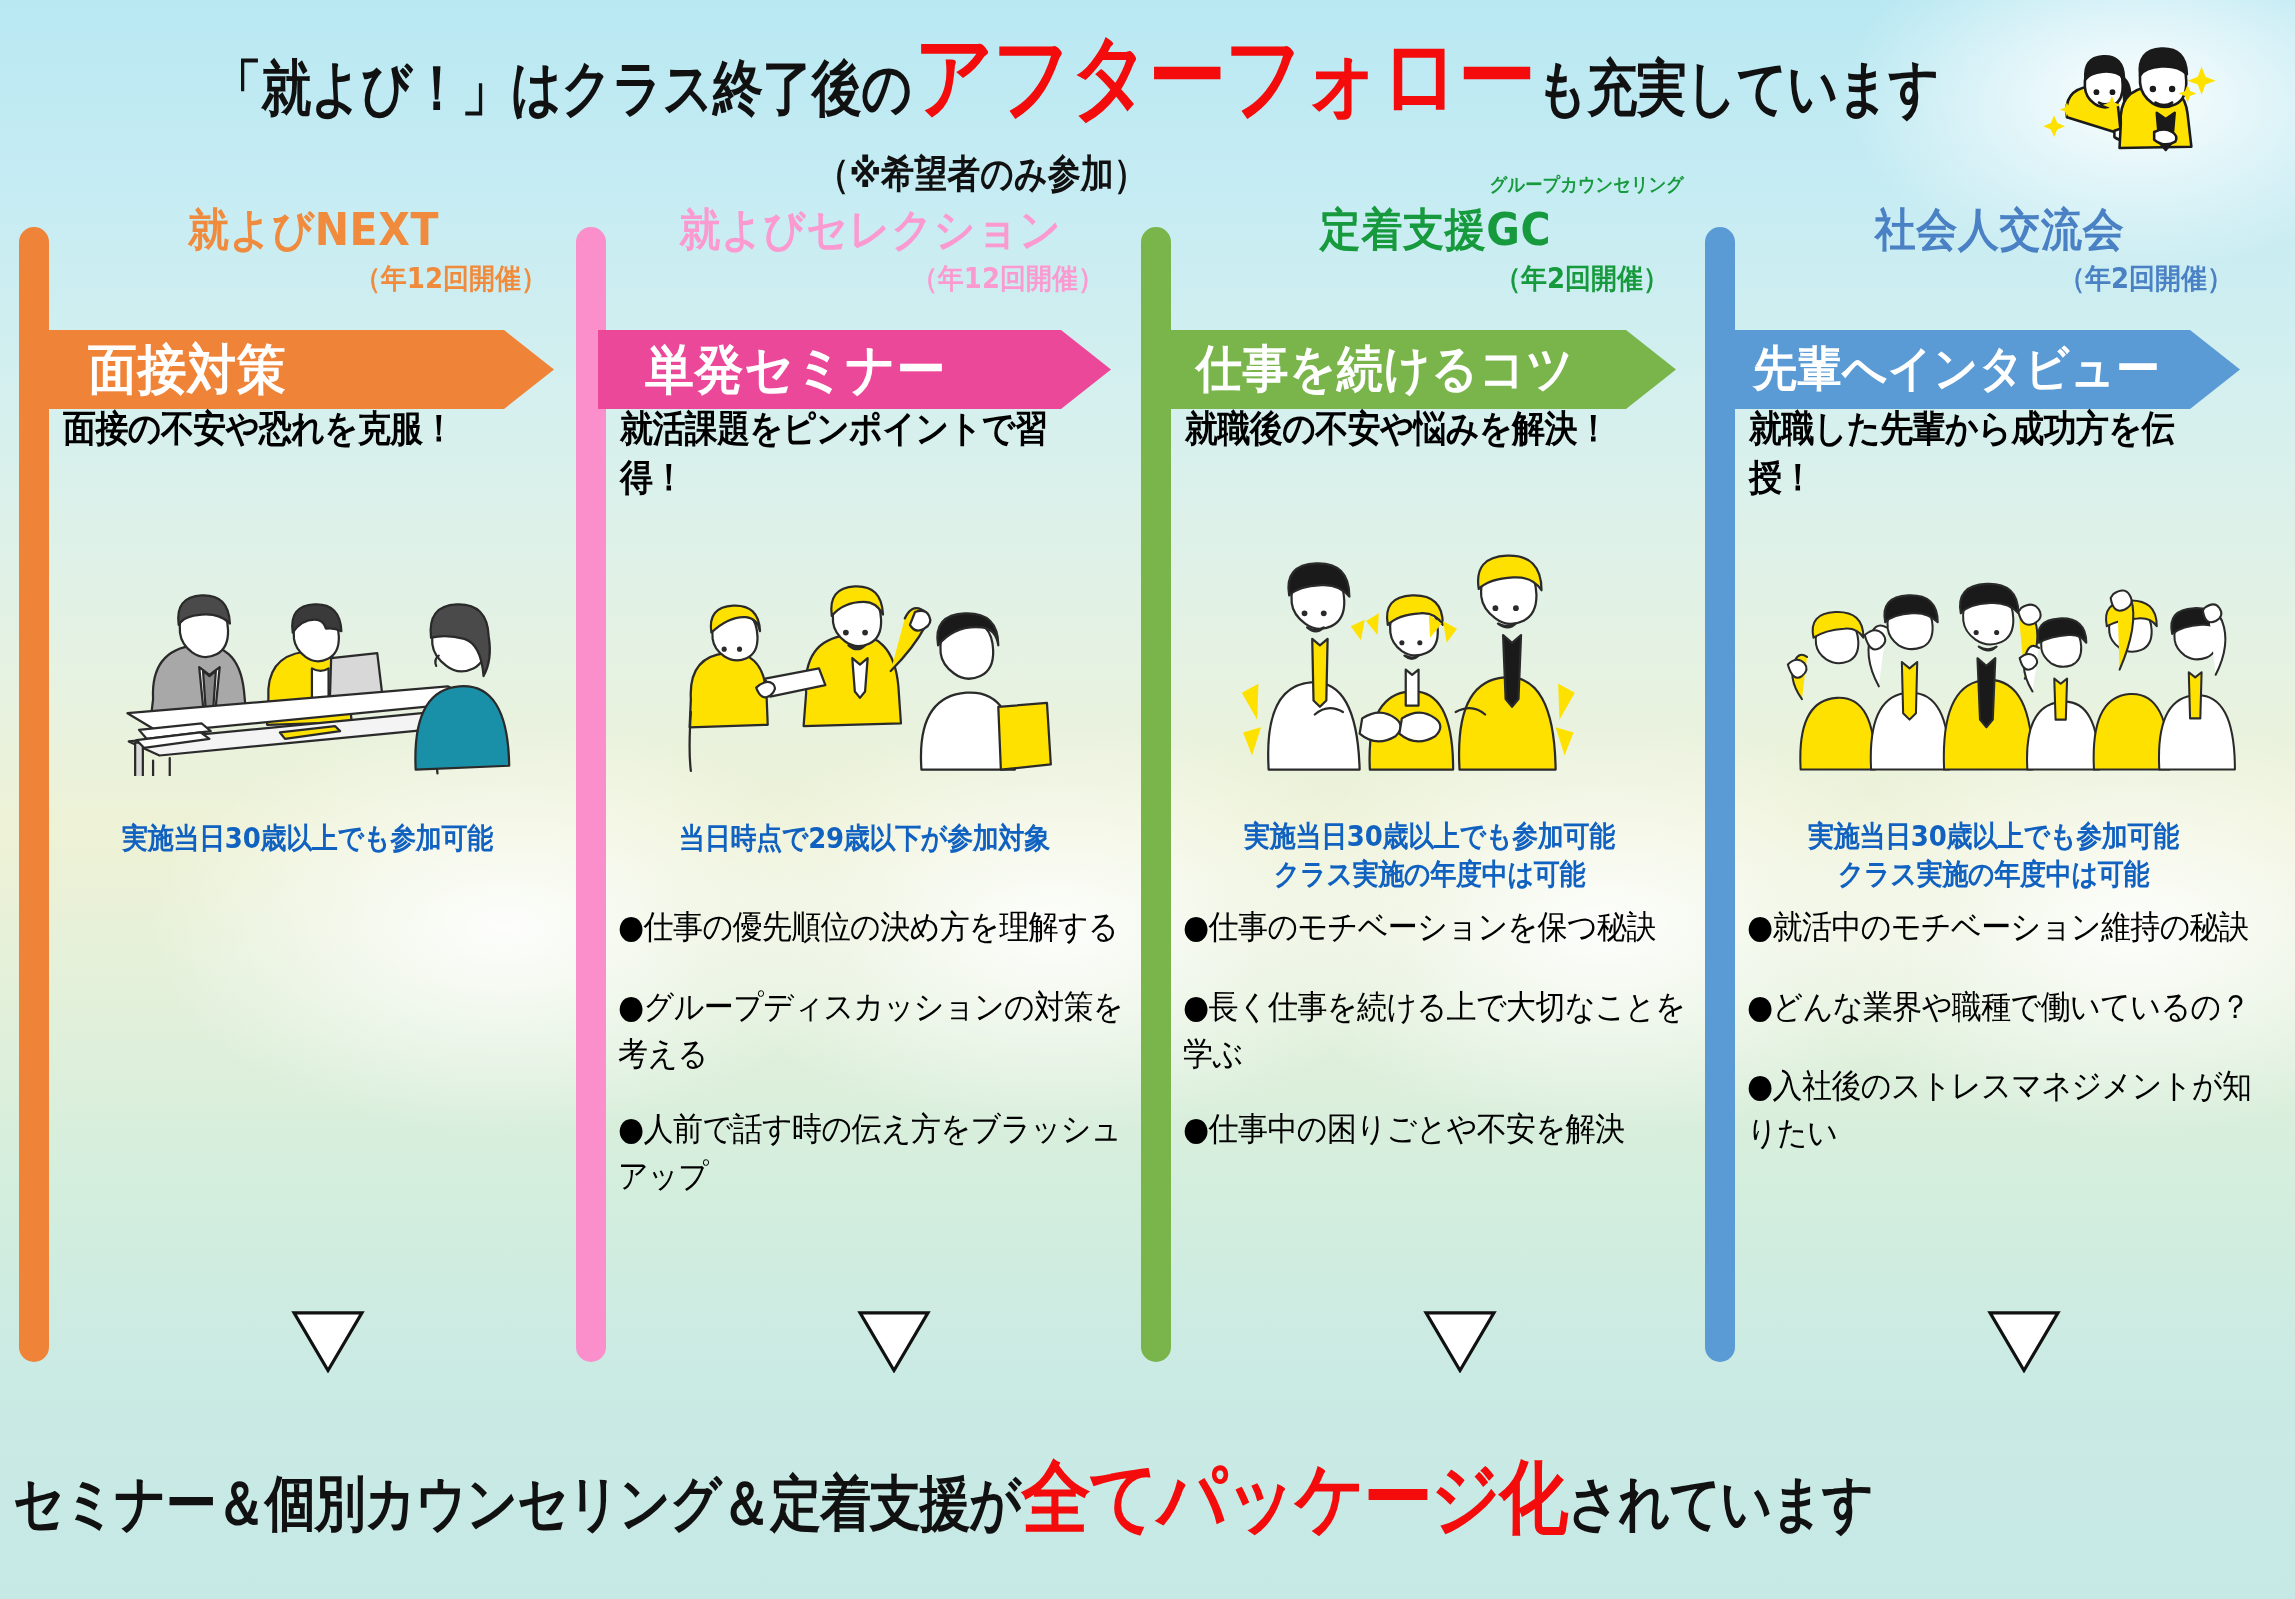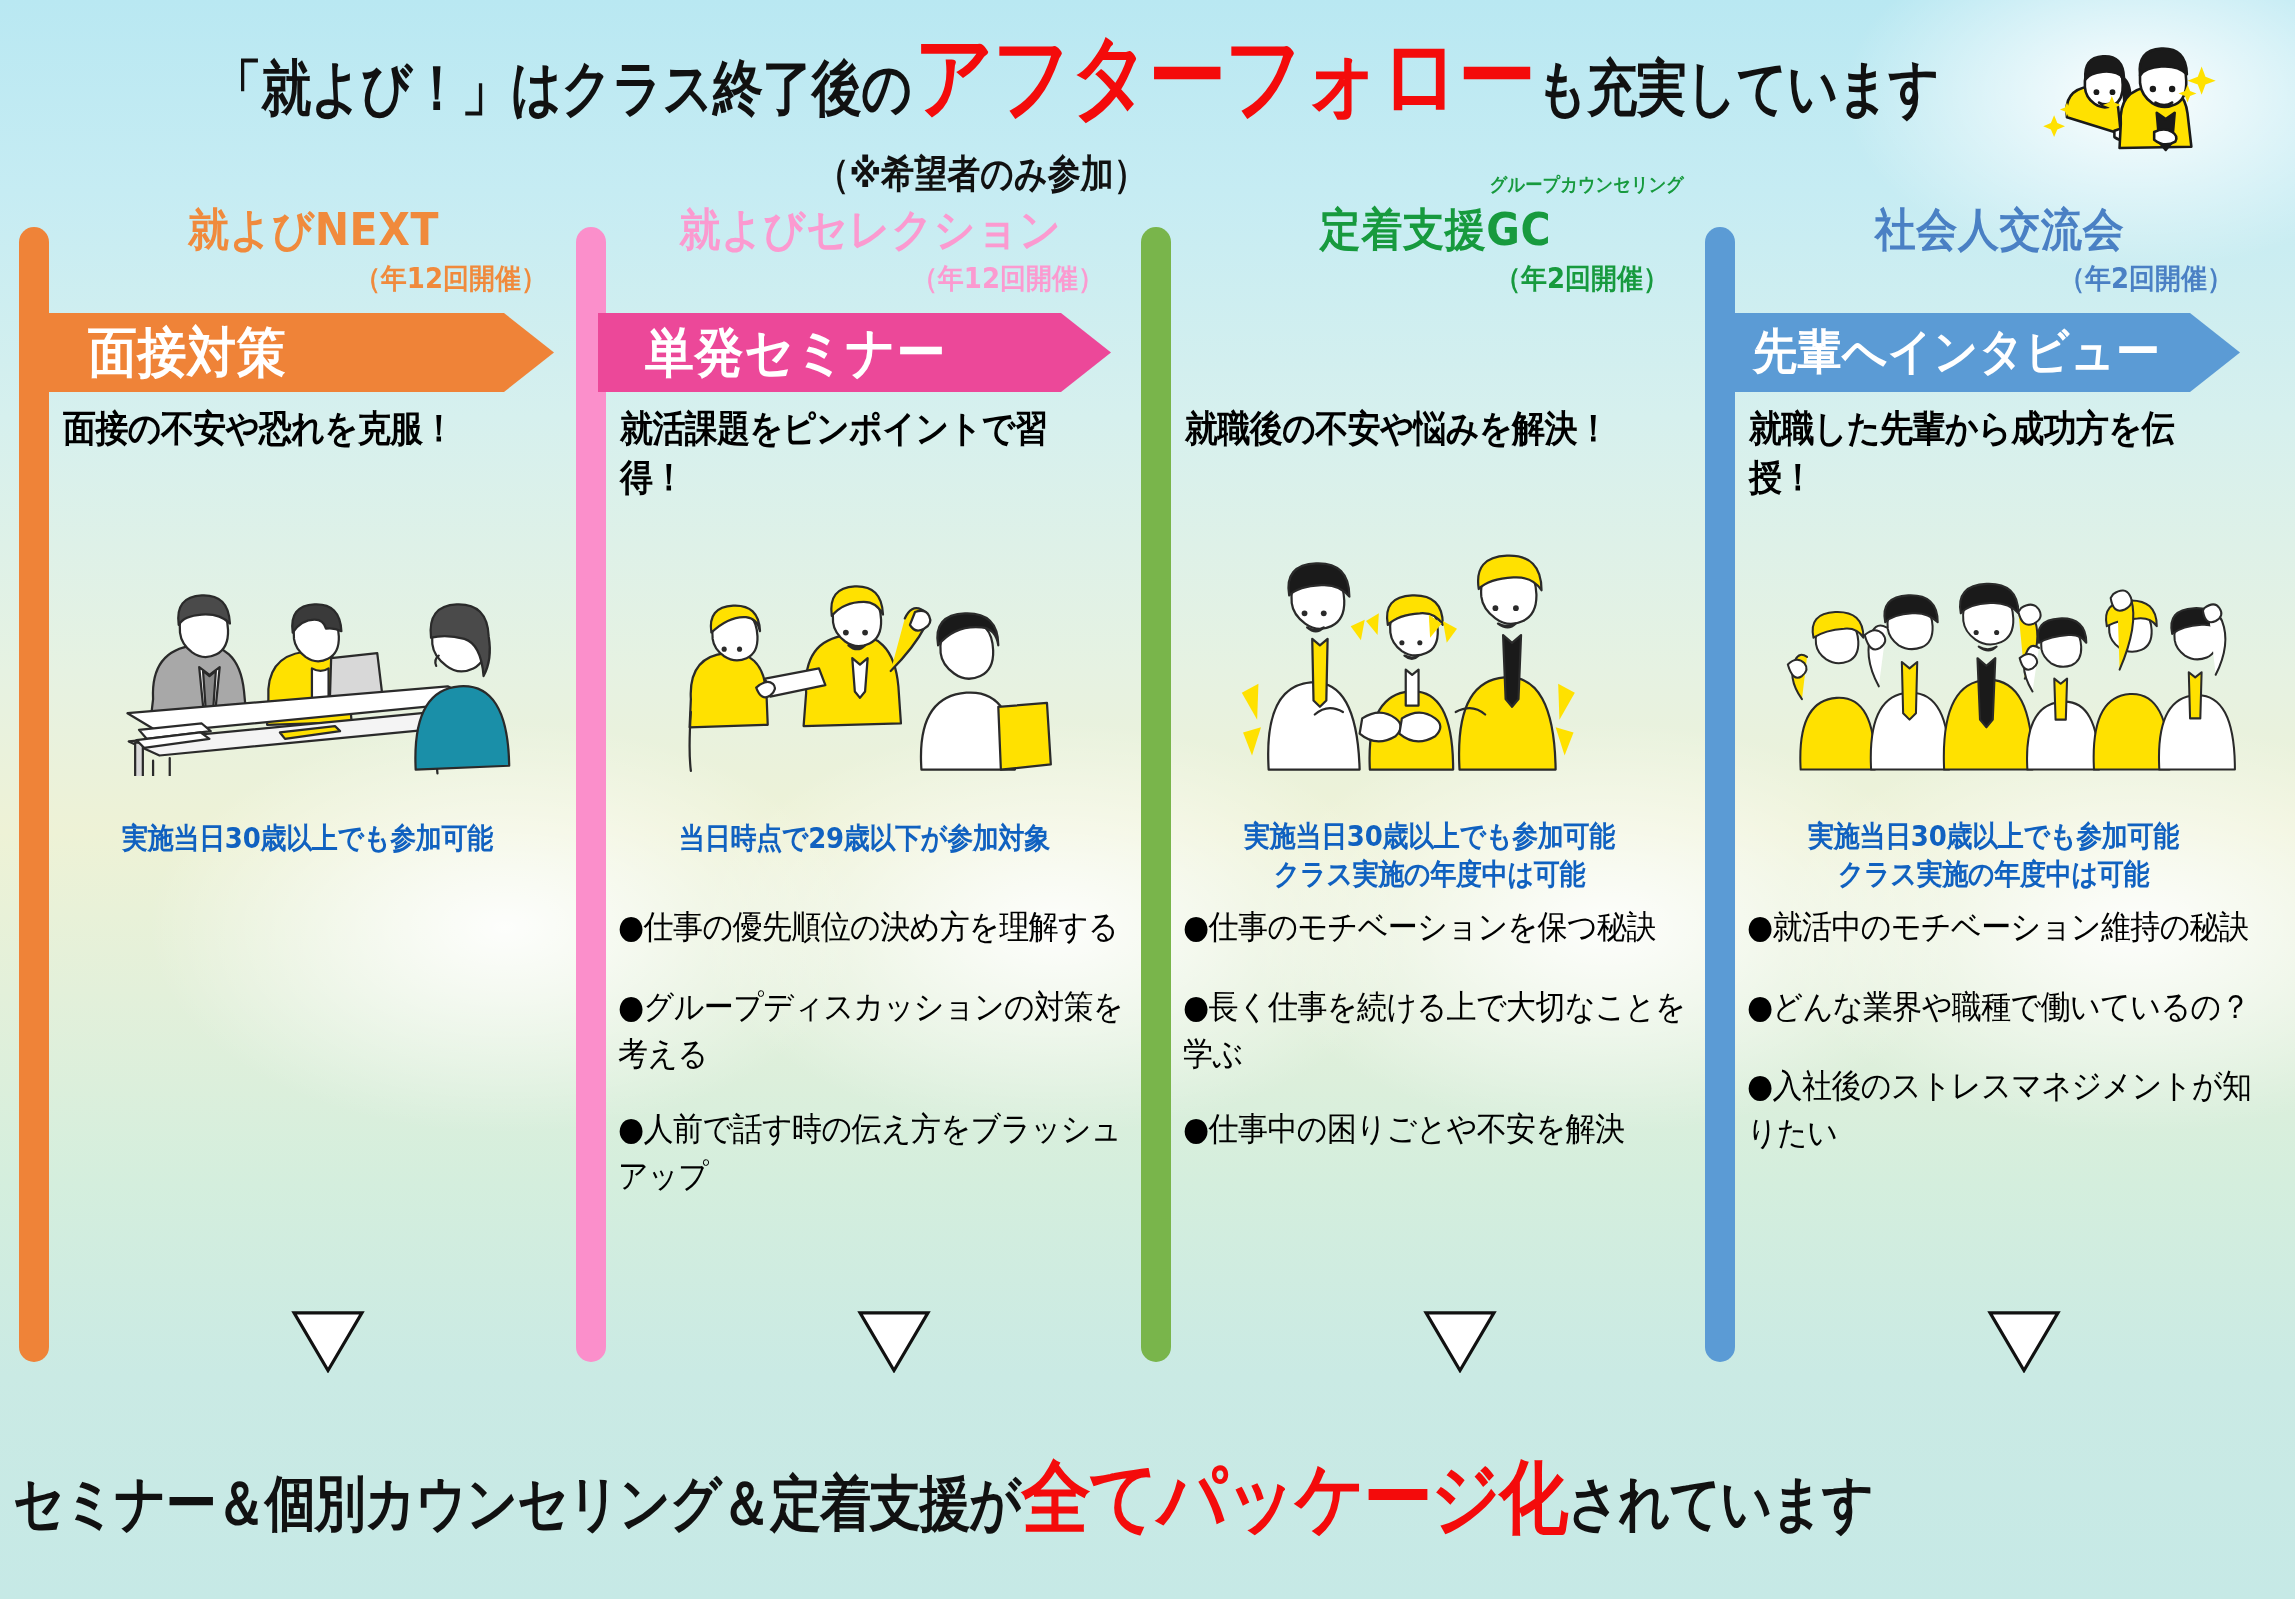--- a/index.html
+++ b/index.html
@@ -57,21 +57,21 @@
   .ruby { position:absolute; left:50%; top:-26px; transform:translateX(28%);
           font-size:17.3px; font-weight:700; letter-spacing:0px; white-space:nowrap; }
   .cat-sub { font-size:26px; font-weight:700; margin-top:2.6px; text-align:right;
              padding-right:23px; transform:scaleY(1.08); }
   .c1 .cat-main,.c1 .cat-sub { color:#f08a3c; }
   .c2 .cat-main,.c2 .cat-sub { color:#fb9ad0; }
   .c3 .cat-main,.c3 .cat-sub,.c3 .ruby { color:#179a3e; }
   .c4 .cat-main,.c4 .cat-sub { color:#4a80c4; }
 
   
-  .banner { position:absolute; left:22px; top:101px; width:513px; height:79px;
+  .banner { position:absolute; left:22px; top:118px; width:513px; height:79px;
             display:flex; align-items:center;
             clip-path: polygon(0 0, calc(100% - 50px) 0, 100% 50%, calc(100% - 50px) 100%, 0 100%); }
   .banner span { font-size:49px; font-weight:700; color:#fff; letter-spacing:0.6px;
                  padding-left:47px; white-space:nowrap; transform:scaleY(1.1);
                  display:inline-block; }
   .c1 .banner { background:#ef8338; }
   .c2 .banner { background:#ec4899; }
   .c3 .banner { background:#79b54b; }
   .c4 .banner { background:#5b9bd5; }
   .c4 .banner span { font-size:44px; padding-left:26px; }
@@ -255,20 +255,23 @@
 
   <div class="col col3 c3">
     <div class="spine"></div>
     <div class="cat">
       <span class="cat-main">
         <span class="ruby">グループカウンセリング</span>
         <span>定着支援GC</span>
       </span>
       <div class="cat-sub">（年2回開催）</div>
     </div>
+    <div class="banner">
+      <span>仕事を続けるコツ</span>
+    </div>
     <div class="tag">就職後の不安や悩みを解決！</div>
     <div class="illo">
       <svg viewBox="0 0 790 420" width="506" height="269">
         <g stroke="#2a2a2a" stroke-width="3.5" fill="none" stroke-linecap="round" stroke-linejoin="round">
 
           <path d="M140 410 q-8 -130 66 -136 q72 -6 76 136z" fill="#fff"></path>
           <path d="M176 150 q-4 -48 38 -50 q42 -2 44 46 q1 30 -20 40 q-22 10 -41 -4 q-19 -14 -21 -32z" fill="#fff"></path>
           <path d="M172 138 q-8 -48 42 -50 q52 -2 52 52 q-16 -20 -44 -18 q-36 2 -50 16z" fill="#1a1a1a"></path>
           <circle cx="196" cy="166" r="4.5" fill="#2a2a2a" stroke="none"></circle>
           <circle cx="226" cy="166" r="4.5" fill="#2a2a2a" stroke="none"></circle>

